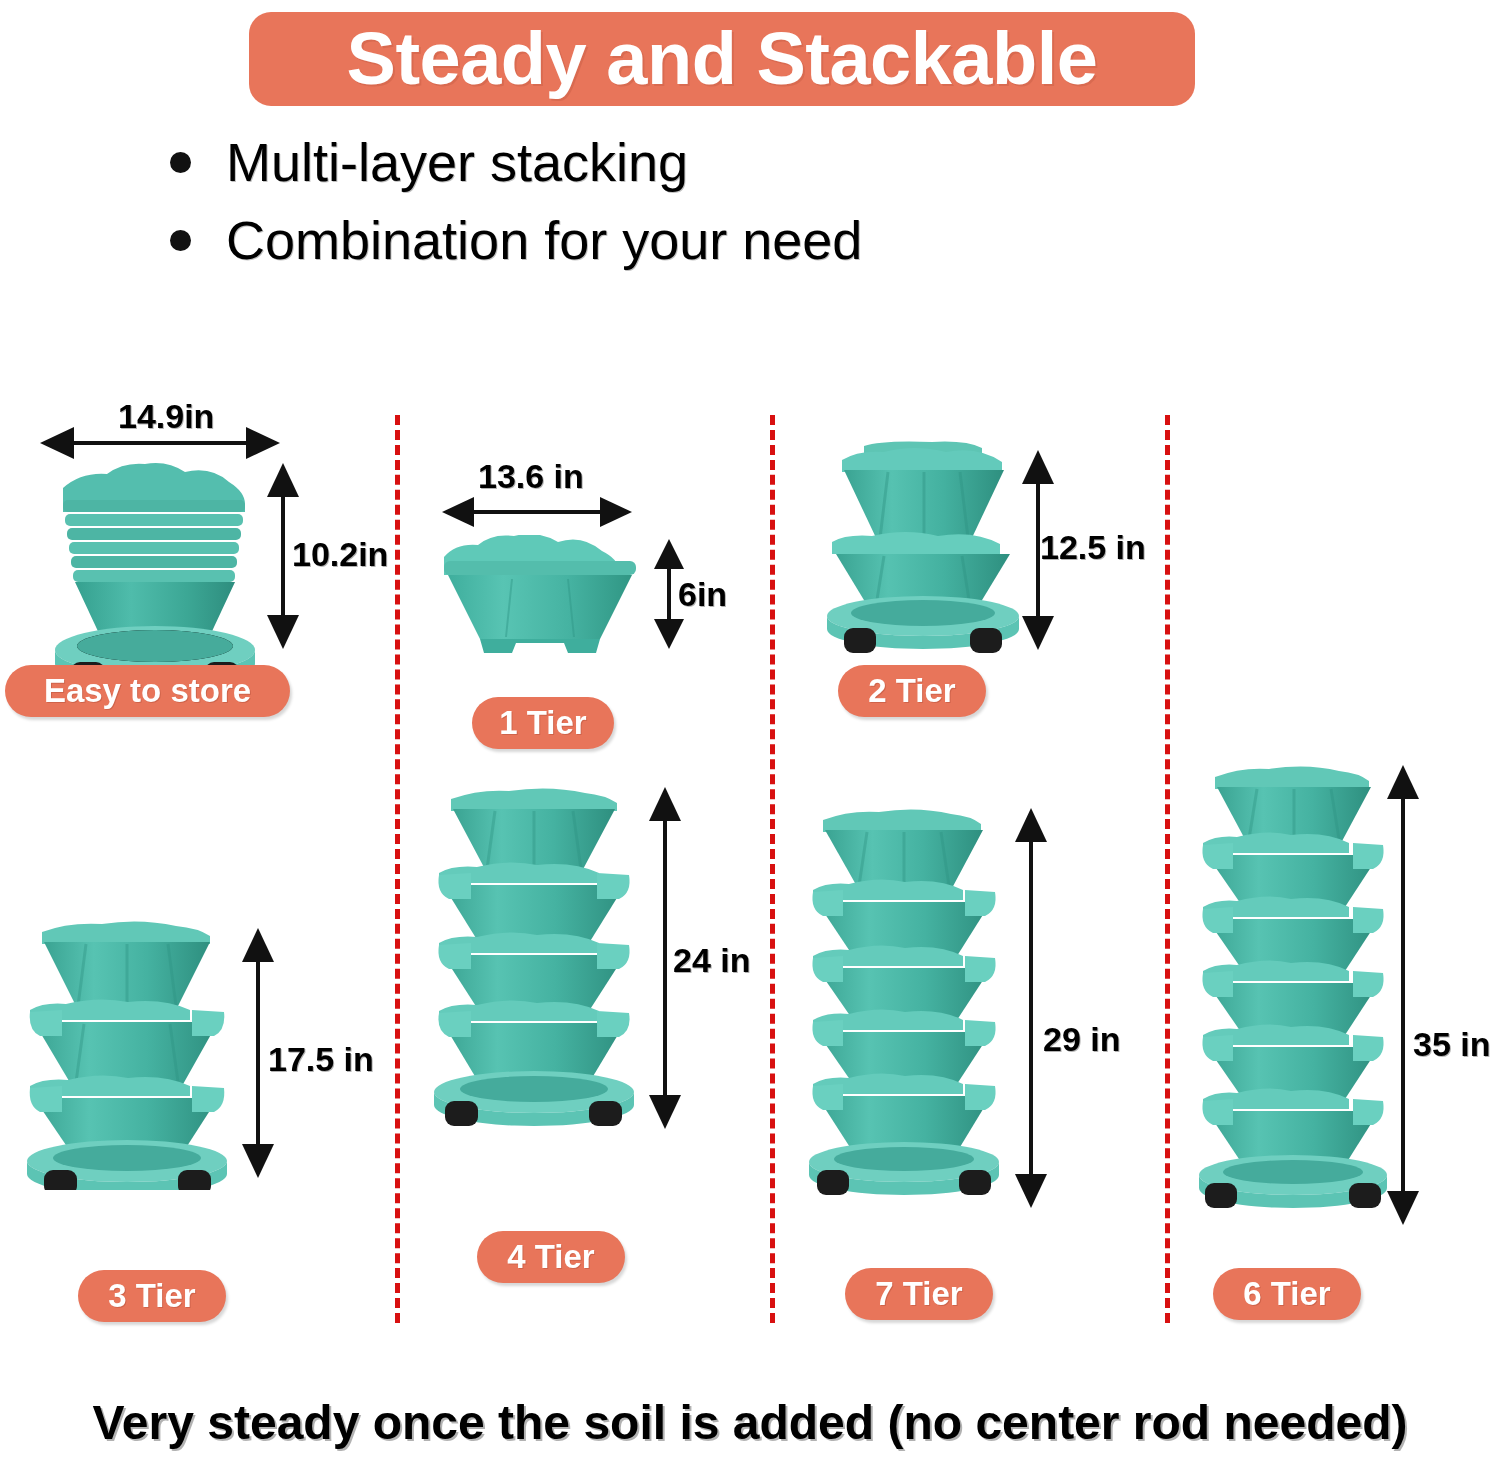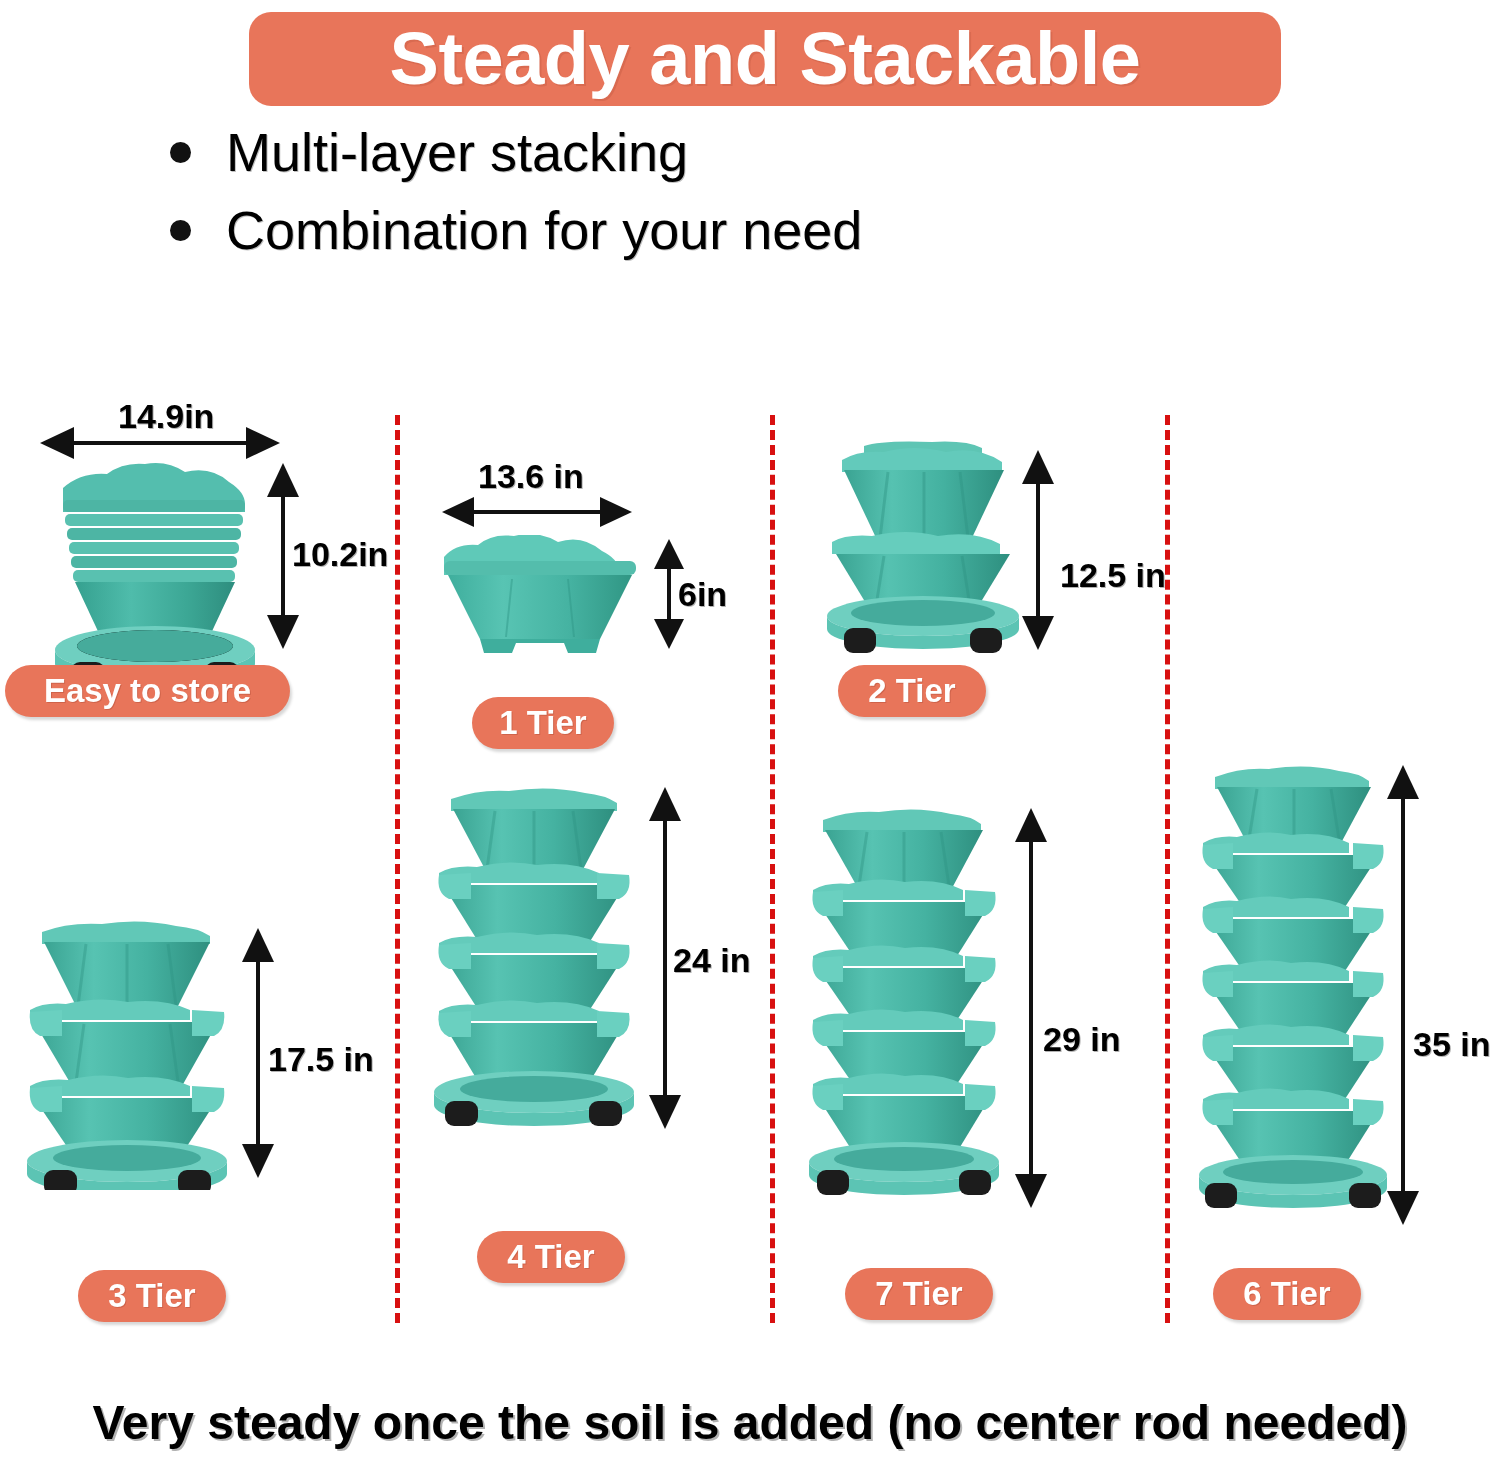--- a/index.html
+++ b/index.html
@@ -6,31 +6,31 @@
   html,body{margin:0;padding:0;background:#ffffff;}
   body{
     width:1500px;height:1469px;position:relative;overflow:hidden;
     font-family:"Liberation Sans","DejaVu Sans",sans-serif;
     color:#000;
   }
   .stage{position:absolute;inset:0;}
 
   
   .header-banner{
-    position:absolute;left:249px;top:12px;width:1032px;height:94px;
+    position:absolute;left:249px;top:12px;width:946px;height:94px;
     background:#e8755a;border-radius:22px;
     display:flex;align-items:center;justify-content:center;
   }
   .header-banner span{
     color:#fff;font-size:74px;font-weight:bold;letter-spacing:-0.5px;
     line-height:1;white-space:nowrap;
     text-shadow:2px 2px 0 rgba(150,60,40,.18);
   }
 
-  .bullets{position:absolute;left:170px;top:120px;width:1000px;}
+  .bullets{position:absolute;left:170px;top:130px;width:1000px;}
   .bullet-row{display:flex;align-items:center;margin-bottom:14px;height:64px;}
   .bullet-dot{
     width:21px;height:21px;border-radius:50%;background:#111;
     margin-right:35px;flex:none;
   }
   .bullet-text{font-size:54px;line-height:1;font-weight:400;white-space:nowrap;
     text-shadow:1px 1px 0 rgba(0,0,0,.25);}
 
   
   .divider{
@@ -239,21 +239,21 @@
         <rect x="26" y="190" width="32" height="25" rx="9"></rect>
         <rect x="152" y="190" width="32" height="25" rx="9"></rect>
       </g>
     </svg>
 
     <svg class="arrow" style="left:220px;top:20px;" width="36" height="200" viewBox="0 0 36 200">
       <line x1="18" y1="24" x2="18" y2="176" stroke="#111" stroke-width="4"></line>
       <polygon points="18,0 2,34 34,34" fill="#111"></polygon>
       <polygon points="18,200 2,166 34,166" fill="#111"></polygon>
     </svg>
-    <div class="dim" style="left:260px;top:98px;margin-top:28px;">12.5 in</div>
+    <div class="dim" style="left:240px;top:98px;">12.5 in</div>
 
     <div class="badge" style="left:38px;top:235px;width:148px;">
       <span>2 Tier</span>
     </div>
   </div>
 
   <div class="cell" style="left:0px;top:900px;width:395px;height:420px;">
 
     <svg class="planter" style="left:22px;top:18px;" width="210" height="272" viewBox="0 0 210 272">
       <defs>

